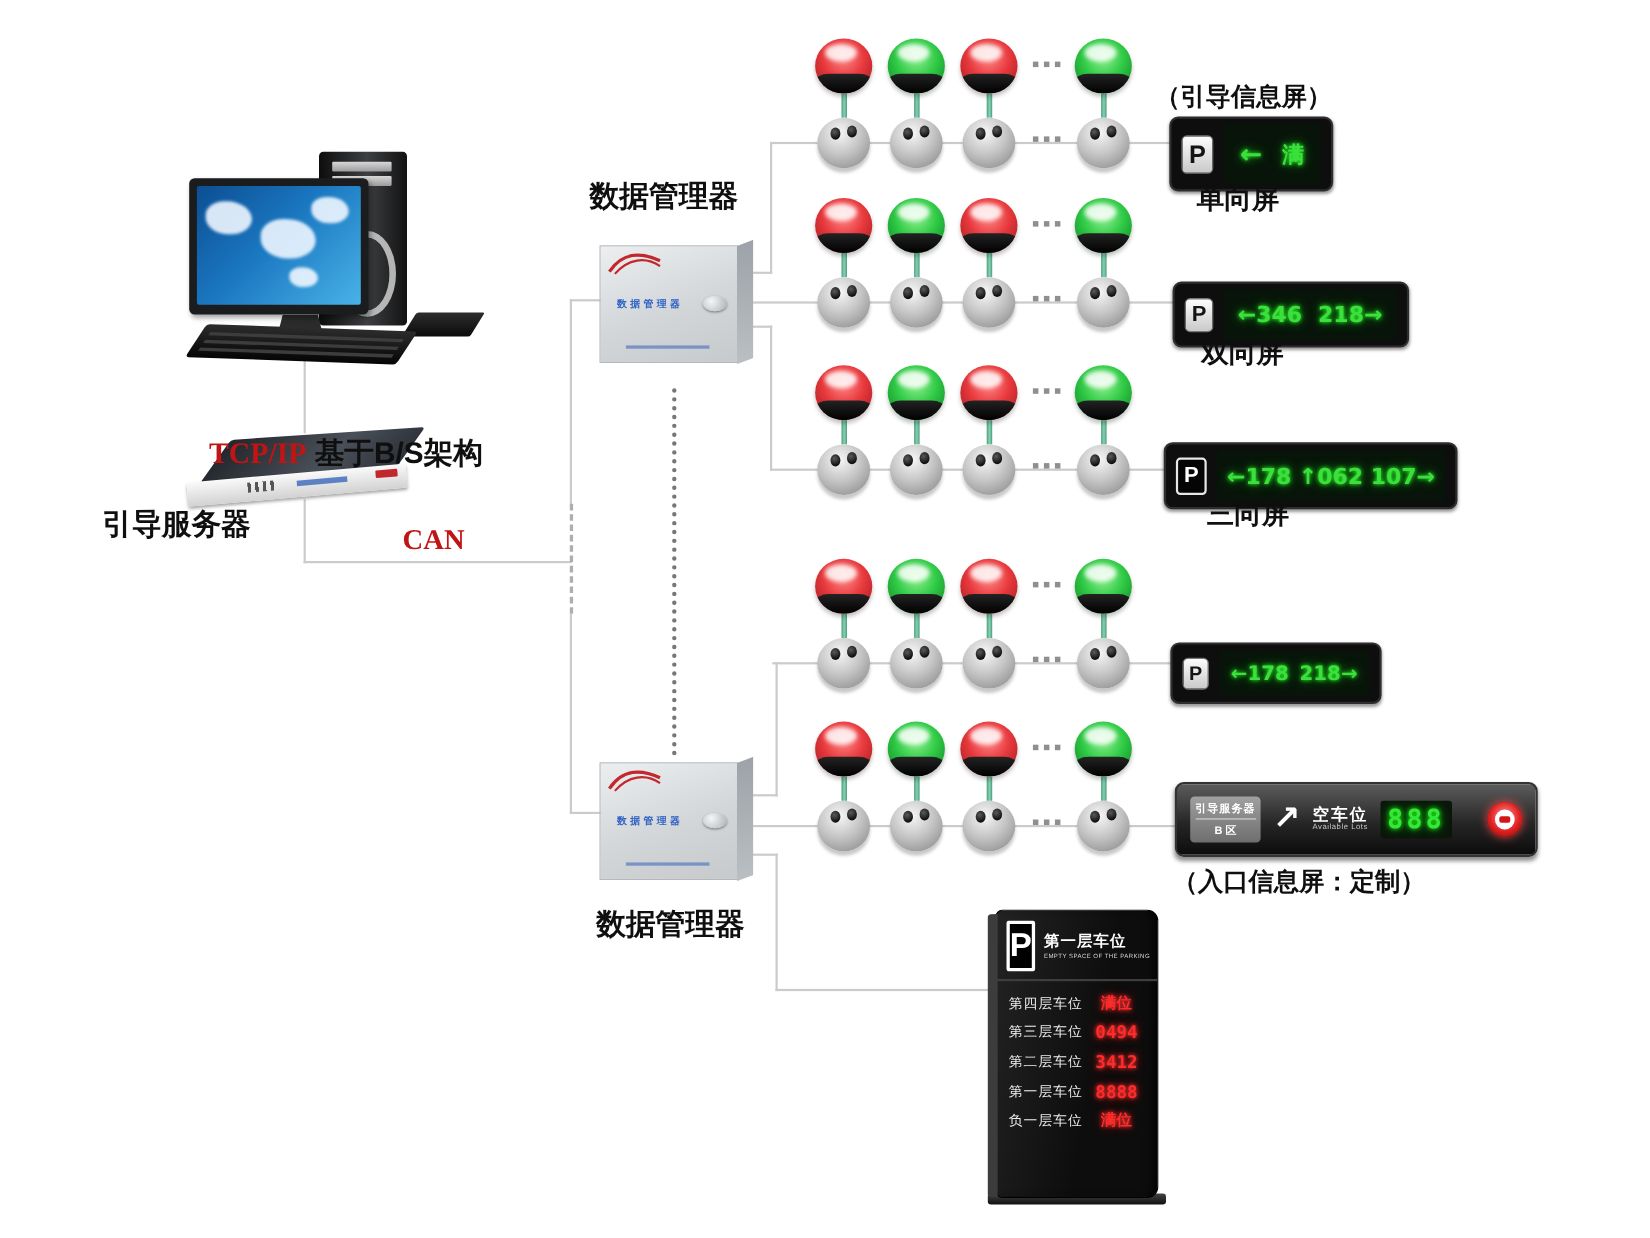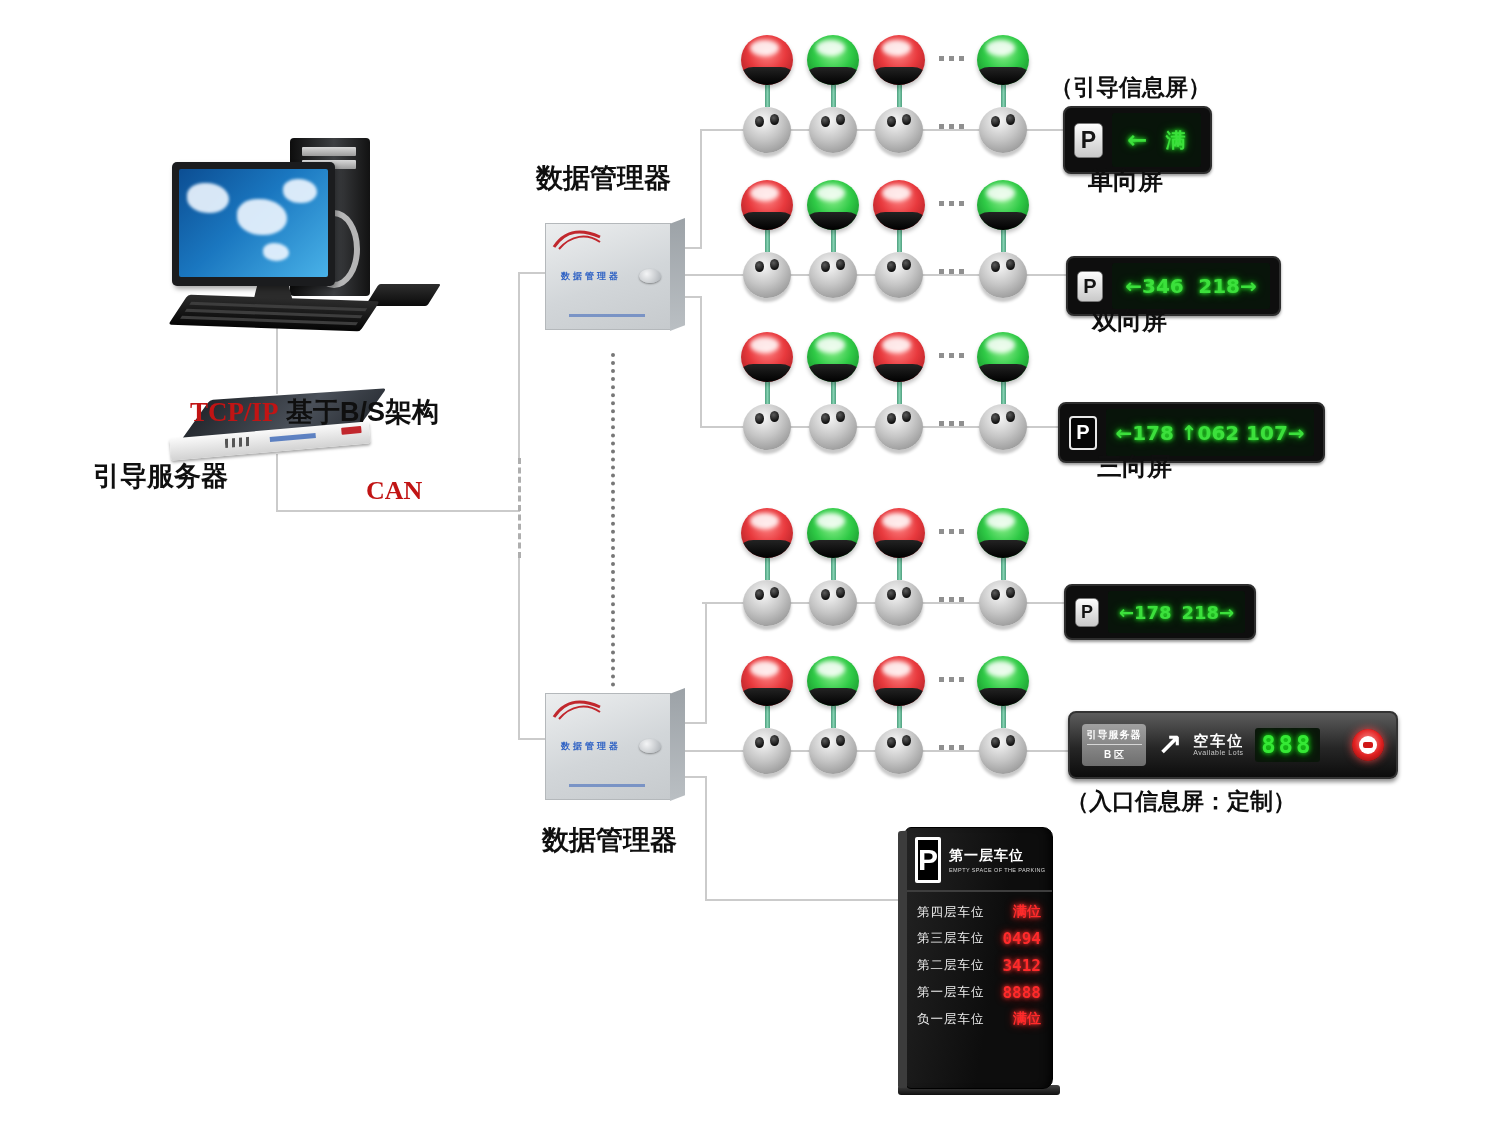--- a/index.html
+++ b/index.html
@@ -116,21 +116,21 @@
   .pylon::before{content:"";position:absolute;left:-8px;top:3px;width:9px;height:99%;background:#3c3c3c;
           transform:skewY(-2deg);border-radius:3px 0 0 3px;}
   .pylon .phead{display:flex;align-items:center;gap:8px;padding:9px 9px 7px 9px;border-bottom:2px solid #3e3e3e;}
   .pylon .plogo{width:34px;height:40px;border:3px solid #fff;border-radius:2px;background:#000;color:#fff;
           font-weight:bold;font-size:30px;display:flex;align-items:center;justify-content:center;}
   .pylon .pt1{color:#fff;font-size:14px;font-weight:bold;letter-spacing:1px;white-space:nowrap;}
   .pylon .pt2{color:#d9d9d9;font-size:5.5px;letter-spacing:.4px;margin-top:2px;white-space:nowrap;}
   .pylon .prows{display:flex;flex-direction:column;gap:8px;padding:11px 11px;}
   .prow{display:flex;align-items:center;justify-content:space-between;}
   .prow .rlabel{color:#ededed;font-size:12.5px;letter-spacing:1px;white-space:nowrap;}
-  .prow .rvalue{min-width:52px;text-align:right;color:var(--led-red,#ff2a2a);font-size:16px;font-weight:bold;
+  .prow .rvalue{min-width:52px;text-align:center;color:var(--led-red,#ff2a2a);font-size:16px;font-weight:bold;
           font-family:"DejaVu Sans Mono","Liberation Mono",monospace;
           text-shadow:0 0 4px #ff4040,0 0 9px #c00000;}
   .pylon-base{position:absolute;left:898px;top:1085px;width:162px;height:10px;z-index:3;
           background:linear-gradient(#444,#101010);border-radius:3px;}
 </style>
 </head>
 <body>
 
 <div class="canvas">
 

